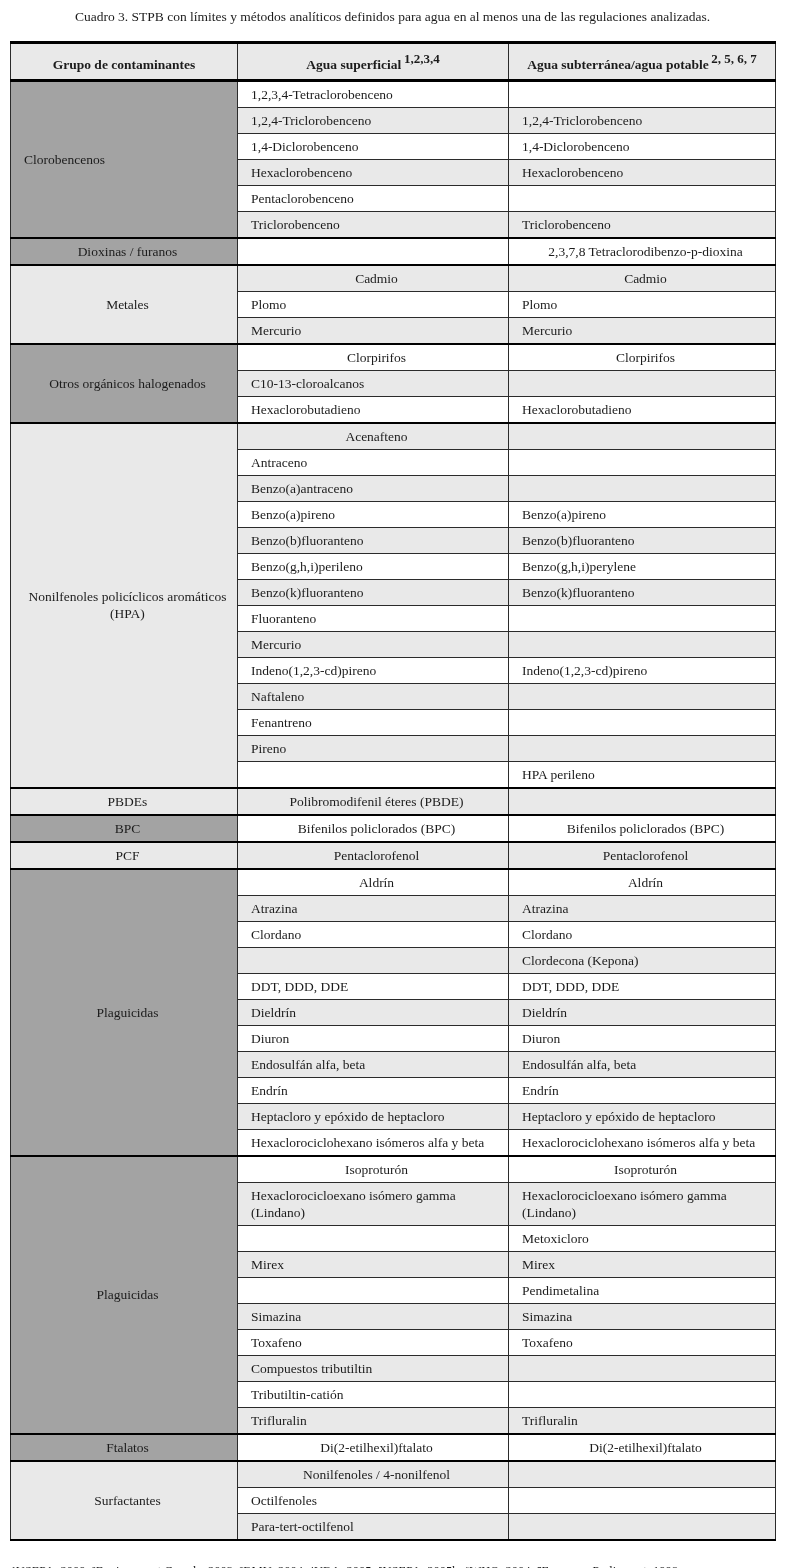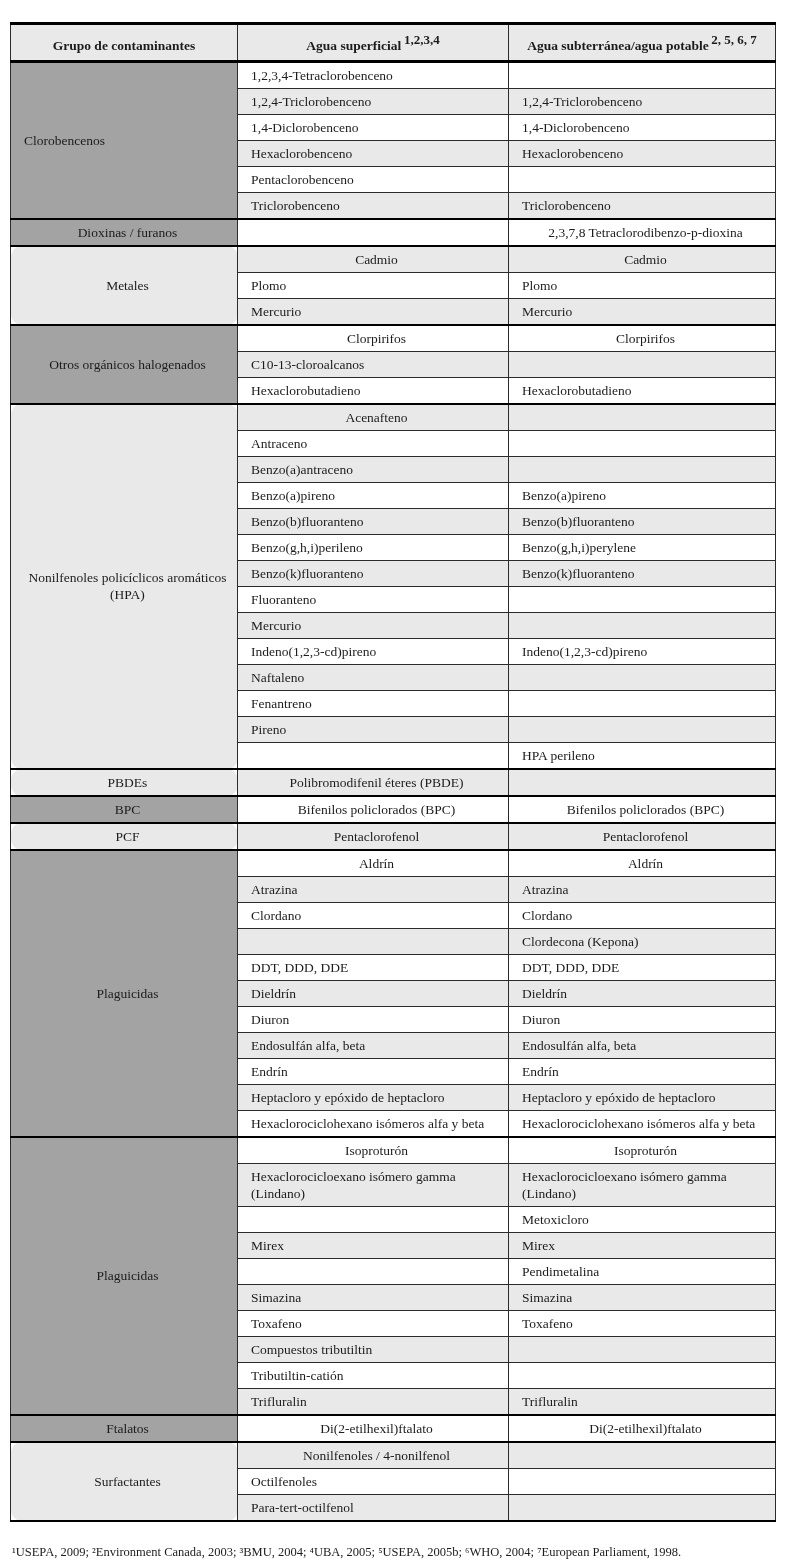--- a/index.html
+++ b/index.html
@@ -48,33 +48,34 @@
   table.stpb td{
     border:1px solid var(--thin);
     font-size:13.5px;
     line-height:17px;
     padding:4px 6px 4px 13px;
     vertical-align:middle;
     overflow:hidden;
   }
   td.shade{background:var(--shade);}
   td.group-cell{background:#a3a3a3;}
-  td.group-cell.gshade{background:var(--shade);border-radius:11px;}
+  td.group-cell.gshade{background:var(--shade);}
   tr.group-start td{border-top:2px solid var(--thick);text-align:center;}
   .footnote{
     font-size:12.5px;
     line-height:16px;
     margin:22px 2px 0 2px;
   }
 </style>
 </head>
 <body>
 
 <div class="page">
 
+  <div class="caption">Cuadro 3. STPB con límites y métodos analíticos definidos para agua en al menos una de las regulaciones analizadas.</div>
 
   <table class="stpb">
     <colgroup>
       <col style="width:227px">
       <col style="width:271px">
       <col style="width:267px">
     </colgroup>
     <thead>
       <tr>
         <th><span>Grupo de contaminantes</span><sup></sup></th>

